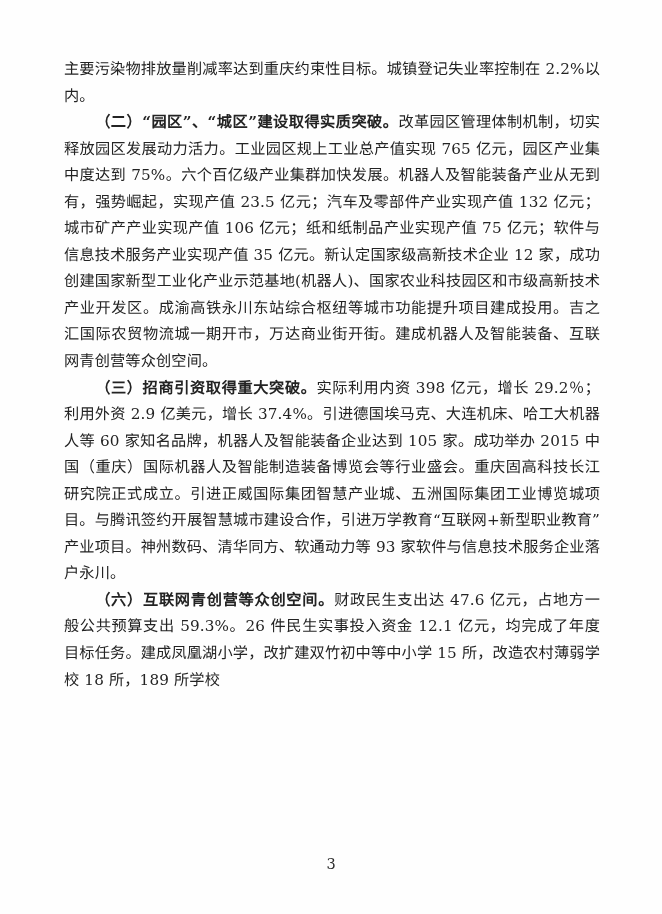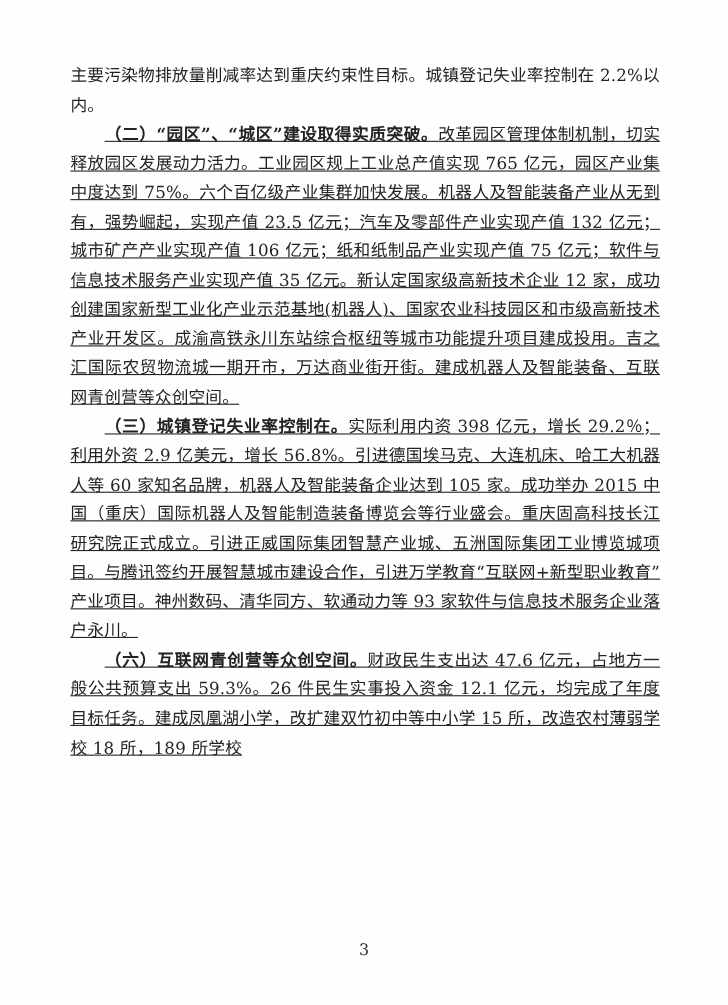--- a/index.html
+++ b/index.html
@@ -41,21 +41,20 @@
     letter-spacing: 0.15px;
     color: #232323;
     text-indent: 0;
     word-break: break-all;
   }
   p.para.indent {
     text-indent: 2.05em;
   }
   p.para + p.para {
     margin-top: 0;
-    text-decoration: underline;
   }
   .heading-run {
     font-weight: bold;
     letter-spacing: 0.3px;
   }
   .page-number {
     position: absolute;
     left: 0;
     top: 856px;
     width: 662px;
@@ -69,21 +68,21 @@
 <body>
 
 <div class="page">
 
   <div class="content">
 
     <p class="para"><span>主要污染物排放量削减率达到重庆约束性目标。城镇登记失业率控制在 2.2%以内。</span></p>
 
     <p class="para indent"><span class="heading-run">（二）“园区”、“城区”建设取得实质突破。</span><span>改革园区管理体制机制，切实释放园区发展动力活力。工业园区规上工业总产值实现 765 亿元，园区产业集中度达到 75%。六个百亿级产业集群加快发展。机器人及智能装备产业从无到有，强势崛起，实现产值 23.5 亿元；汽车及零部件产业实现产值 132 亿元；城市矿产产业实现产值 106 亿元；纸和纸制品产业实现产值 75 亿元；软件与信息技术服务产业实现产值 35 亿元。新认定国家级高新技术企业 12 家，成功创建国家新型工业化产业示范基地(机器人)、国家农业科技园区和市级高新技术产业开发区。成渝高铁永川东站综合枢纽等城市功能提升项目建成投用。吉之汇国际农贸物流城一期开市，万达商业街开街。建成机器人及智能装备、互联网青创营等众创空间。</span></p>
 
-    <p class="para indent"><span class="heading-run">（三）城镇登记失业率控制在。</span><span>实际利用内资 398 亿元，增长 29.2％；利用外资 2.9 亿美元，增长 56.8%。引进德国埃马克、大连机床、哈工大机器人等 60 家知名品牌，机器人及智能装备企业达到 105 家。成功举办 2015 中国（重庆）国际机器人及智能制造装备博览会等行业盛会。重庆固高科技长江研究院正式成立。引进正威国际集团智慧产业城、五洲国际集团工业博览城项目。与腾讯签约开展智慧城市建设合作，引进万学教育“互联网+新型职业教育”产业项目。神州数码、清华同方、软通动力等 93 家软件与信息技术服务企业落户永川。</span></p>
+    <p class="para indent"><span class="heading-run">（三）招商引资取得重大突破。</span><span>实际利用内资 398 亿元，增长 29.2％；利用外资 2.9 亿美元，增长 37.4%。引进德国埃马克、大连机床、哈工大机器人等 60 家知名品牌，机器人及智能装备企业达到 105 家。成功举办 2015 中国（重庆）国际机器人及智能制造装备博览会等行业盛会。重庆固高科技长江研究院正式成立。引进正威国际集团智慧产业城、五洲国际集团工业博览城项目。与腾讯签约开展智慧城市建设合作，引进万学教育“互联网+新型职业教育”产业项目。神州数码、清华同方、软通动力等 93 家软件与信息技术服务企业落户永川。</span></p>
 
 
 
     <p class="para indent"><span class="heading-run">（六）互联网青创营等众创空间。</span><span>财政民生支出达 47.6 亿元，占地方一般公共预算支出 59.3%。26 件民生实事投入资金 12.1 亿元，均完成了年度目标任务。建成凤凰湖小学，改扩建双竹初中等中小学 15 所，改造农村薄弱学校 18 所，189 所学校</span></p>
 
   </div>
 
   <div class="page-number">3</div>
 
 </div>

